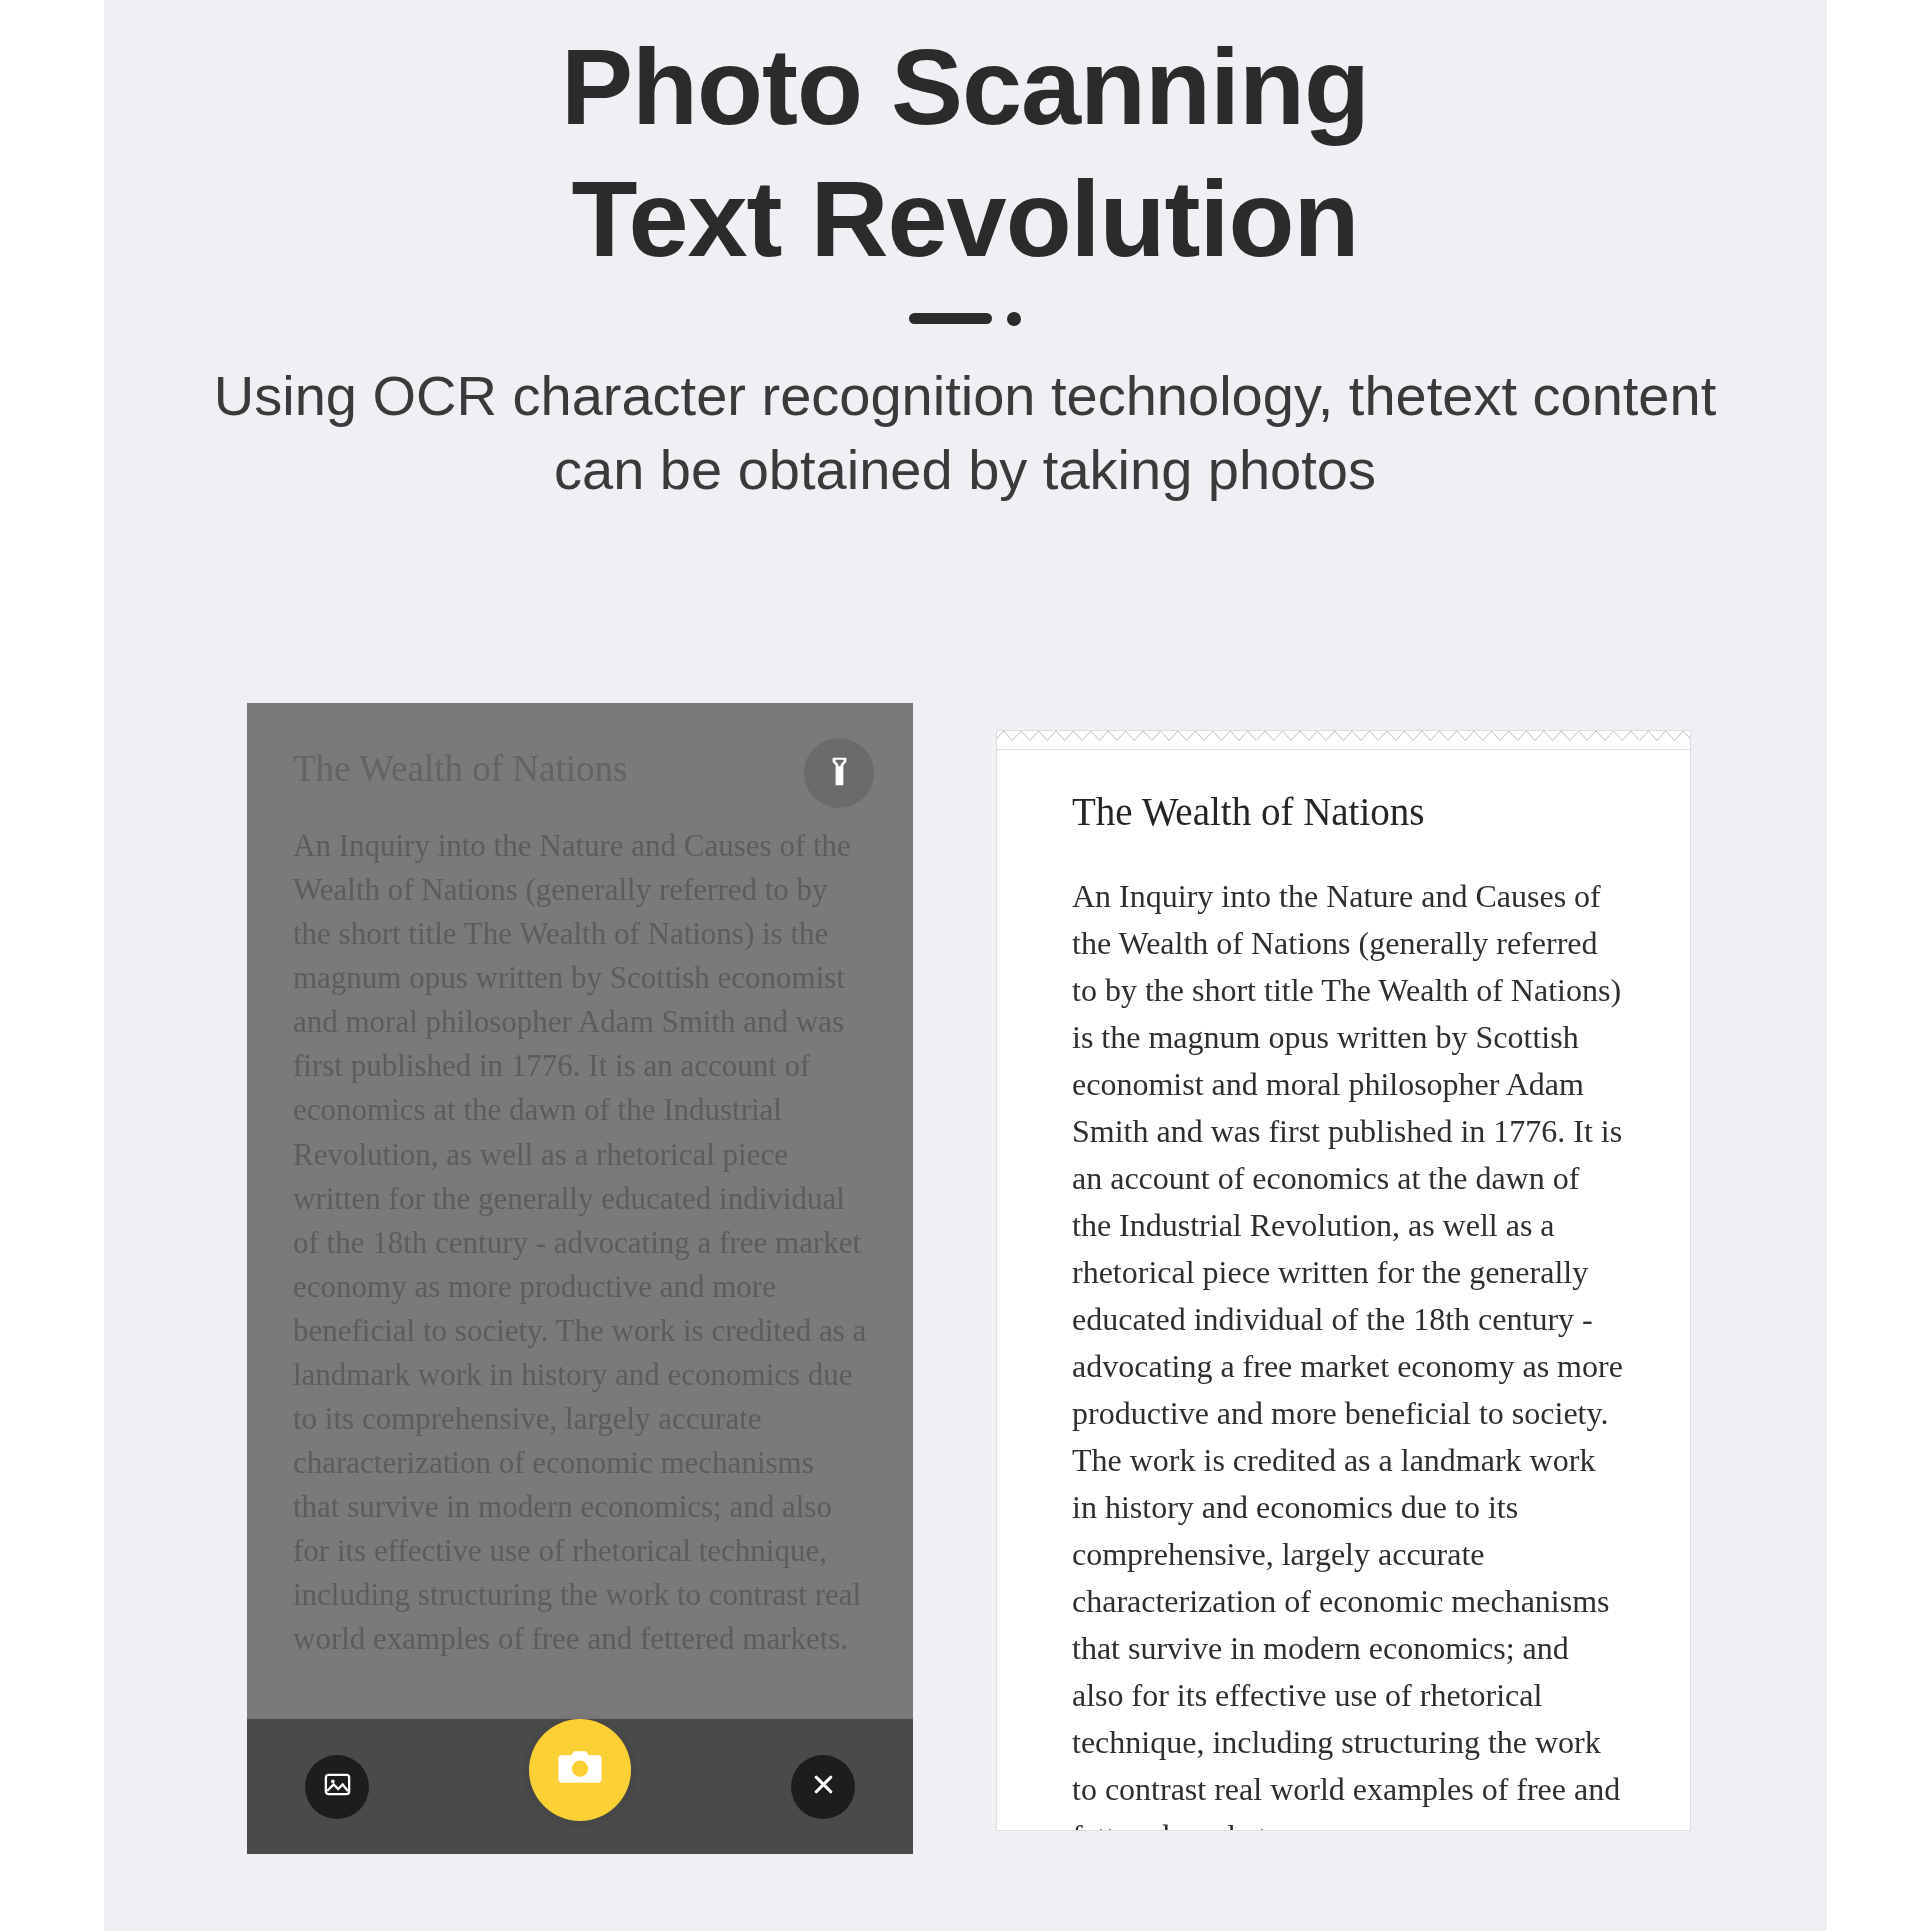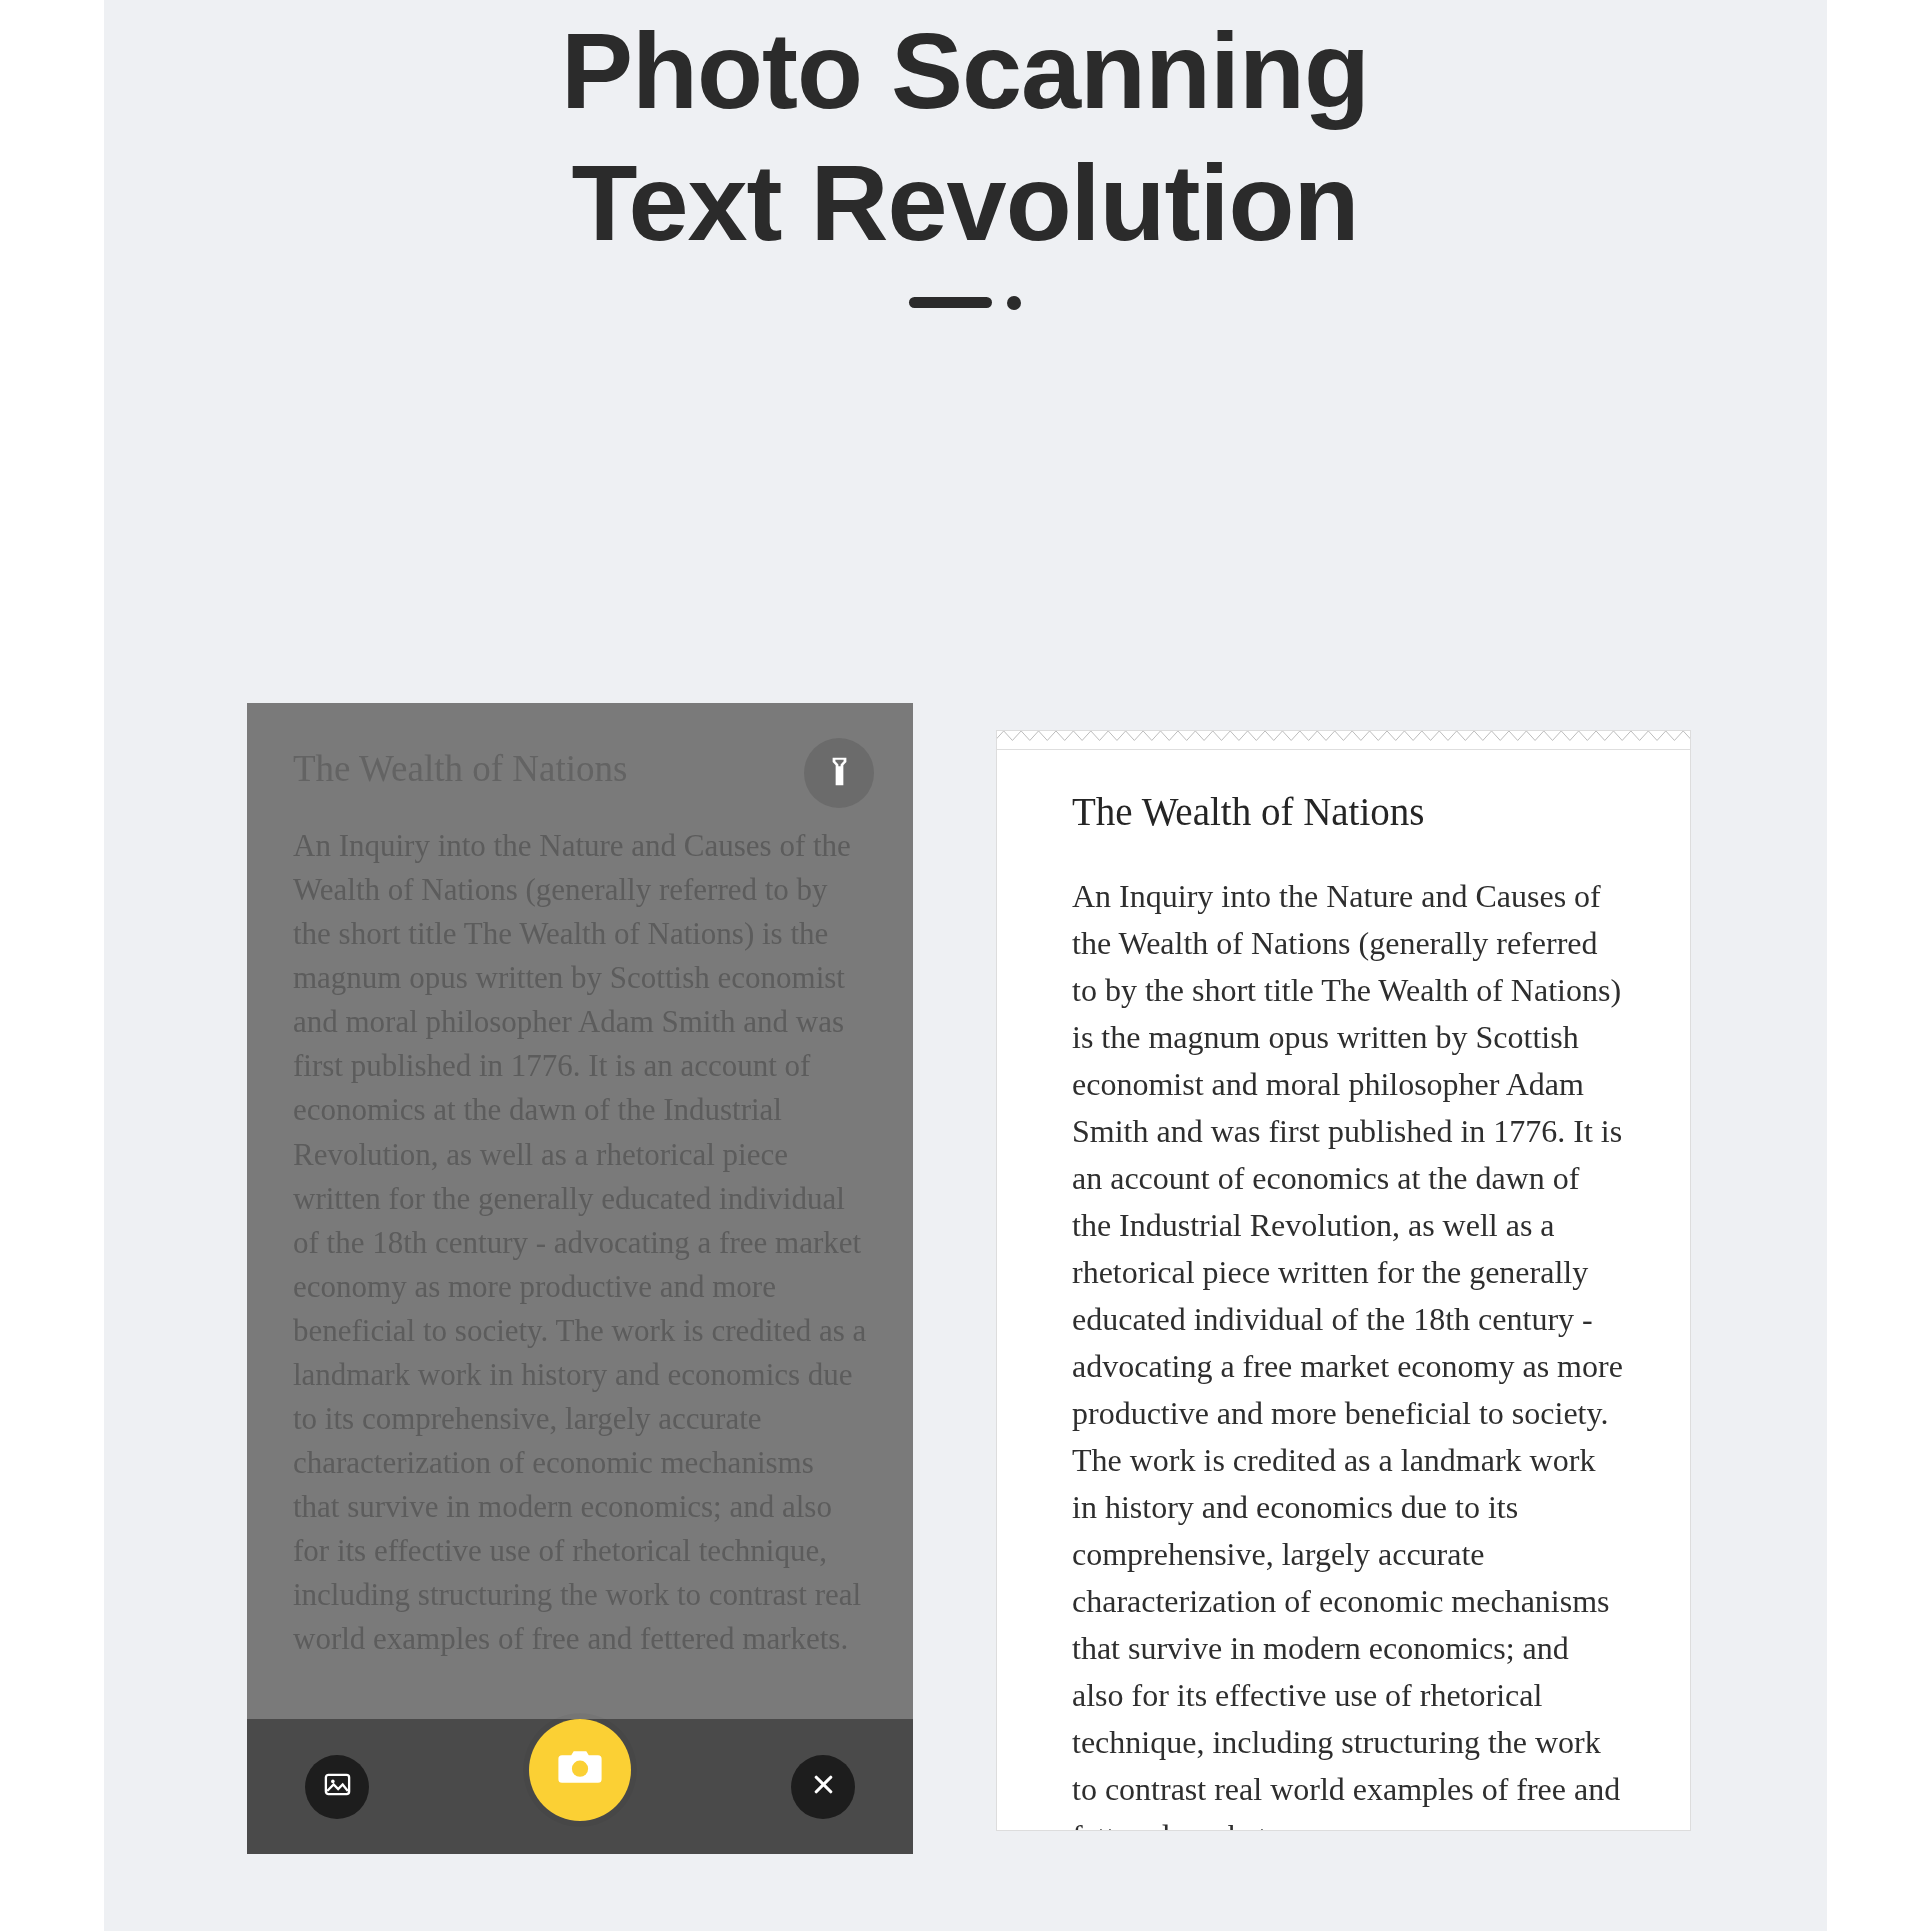--- a/index.html
+++ b/index.html
@@ -26,21 +26,21 @@
   }
   .edge-left { left: 0; }
   .edge-right { right: 0; }
 
   .header {
     position: absolute;
     top: 0;
     left: 104px;
     width: 1722px;
     text-align: center;
-    padding-top: 5px;
+    padding-top: 21px;
   }
   .title {
     font-size: 108px;
     line-height: 1.22;
     font-weight: bold;
     color: #2b2b2b;
     letter-spacing: -1px;
   }
   .divider {
     display: flex;
@@ -200,20 +200,21 @@
 
   <div class="header">
     <div class="title">Photo Scanning</div>
     <div class="title">Text Revolution</div>
 
     <div class="divider">
       <span class="dash"></span>
       <span class="dot"></span>
     </div>
 
+    <div class="subtitle">Using OCR character recognition technology, thetext content can be obtained by taking photos</div>
   </div>
 
   <div class="panels">
 
     <div class="camera-panel">
       <div class="cam-doc">
         <div class="doc-title">The Wealth of Nations</div>
         <p>An Inquiry into the Nature and Causes of the Wealth of Nations (generally referred to by the short title The Wealth of Nations) is the magnum opus written by Scottish economist and moral philosopher Adam Smith and was first published in 1776. It is an account of economics at the dawn of the Industrial Revolution, as well as a rhetorical piece written for the generally educated individual of the 18th century - advocating a free market economy as more productive and more beneficial to society.
 The work is credited as a landmark work in history and economics due to its comprehensive, largely accurate characterization of economic mechanisms that survive in modern economics; and also for its effective use of rhetorical technique, including structuring the work to contrast real world examples of free and fettered markets.</p>
       </div>

